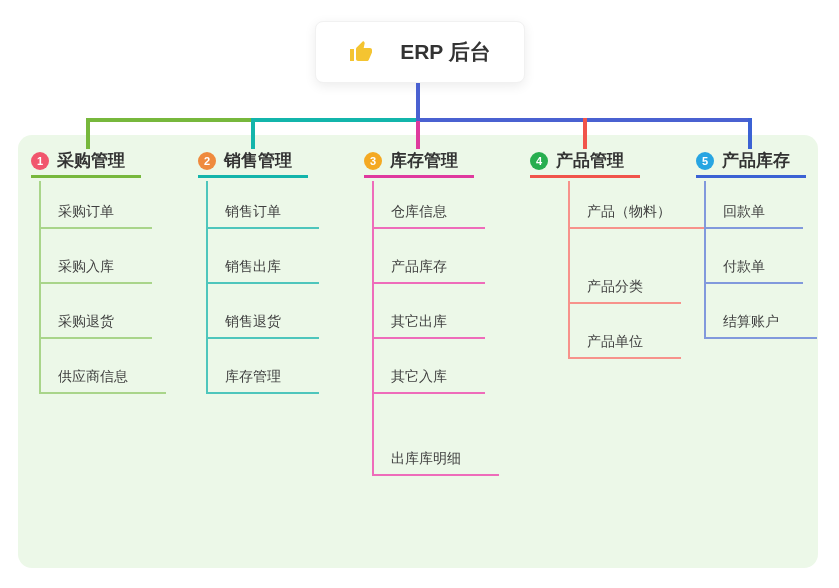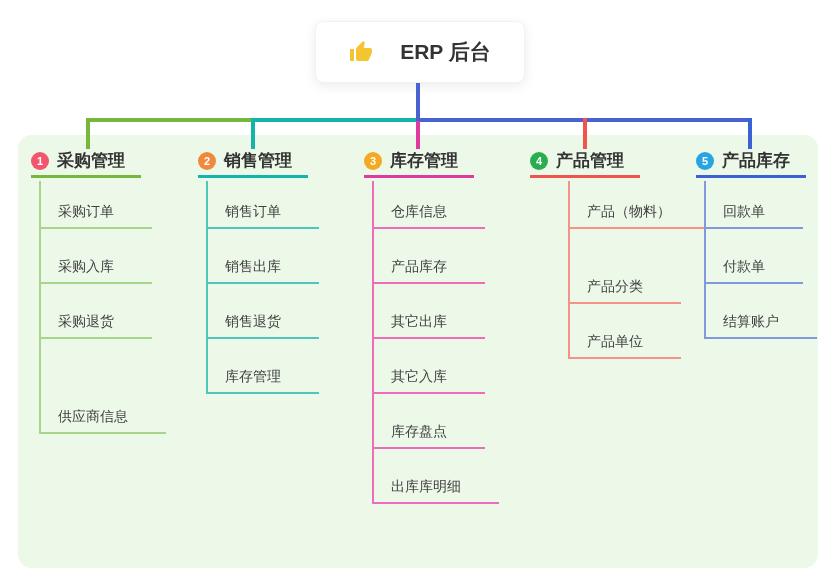--- a/index.html
+++ b/index.html
@@ -66,21 +66,21 @@
   <div class="line" style="left: 748px; top: 118px; width: 4px; height: 31px; background-color: rgb(59, 98, 212);"></div>
 
   <div class="branch-header" style="left: 31px; border-bottom-color: rgb(119, 184, 60);">
     <span class="badge" style="background-color: rgb(241, 86, 109);">1</span>
     <span>采购管理</span>
   </div>
   <div class="children" style="left: 39px; border-left-color: rgb(169, 213, 138);">
     <div class="child" style="border-bottom-color: rgb(169, 213, 138);">采购订单</div>
     <div class="child" style="border-bottom-color: rgb(169, 213, 138);">采购入库</div>
     <div class="child" style="border-bottom-color: rgb(169, 213, 138);">采购退货</div>
-    <div class="child" style="border-bottom-color: rgb(169, 213, 138); margin-top: 40px;">供应商信息</div>
+    <div class="child" style="border-bottom-color: rgb(169, 213, 138);">供应商信息</div>
   </div>
 
   <div class="branch-header" style="left: 198px; border-bottom-color: rgb(19, 181, 171);">
     <span class="badge" style="background-color: rgb(239, 138, 61);">2</span>
     <span>销售管理</span>
   </div>
   <div class="children" style="left: 206px; border-left-color: rgb(78, 198, 188);">
     <div class="child" style="border-bottom-color: rgb(78, 198, 188);">销售订单</div>
     <div class="child" style="border-bottom-color: rgb(78, 198, 188);">销售出库</div>
     <div class="child" style="border-bottom-color: rgb(78, 198, 188);">销售退货</div>
@@ -89,22 +89,21 @@
 
   <div class="branch-header" style="left: 364px; border-bottom-color: rgb(223, 58, 158);">
     <span class="badge" style="background-color: rgb(244, 169, 34);">3</span>
     <span>库存管理</span>
   </div>
   <div class="children" style="left: 372px; border-left-color: rgb(238, 108, 186);">
     <div class="child" style="border-bottom-color: rgb(238, 108, 186); text-align: center;">仓库信息</div>
     <div class="child" style="border-bottom-color: rgb(238, 108, 186);">产品库存</div>
     <div class="child" style="border-bottom-color: rgb(238, 108, 186);">其它出库</div>
     <div class="child" style="border-bottom-color: rgb(238, 108, 186);">其它入库</div>
-    <div class="child" style="border-bottom-color: rgb(238, 108, 186);">库存盘点</div>
-    <div class="child" style="border-bottom-color: rgb(238, 108, 186);">出库库明细</div>
+    <div class="child" style="border-bottom-color: rgb(238, 108, 186); margin-top: 27px;">出库库明细</div>
   </div>
 
   <div class="branch-header" style="left: 530px; border-bottom-color: rgb(241, 84, 75);">
     <span class="badge" style="background-color: rgb(39, 174, 79);">4</span>
     <span>产品管理</span>
   </div>
   <div class="children" style="left: 568px; border-left-color: rgb(247, 146, 139);">
     <div class="child" style="border-bottom-color: rgb(247, 146, 139);">产品（物料）</div>
     <div class="child" style="border-bottom-color: rgb(247, 146, 139); margin-top: 20px;">产品分类</div>
     <div class="child" style="border-bottom-color: rgb(247, 146, 139);">产品单位</div>

